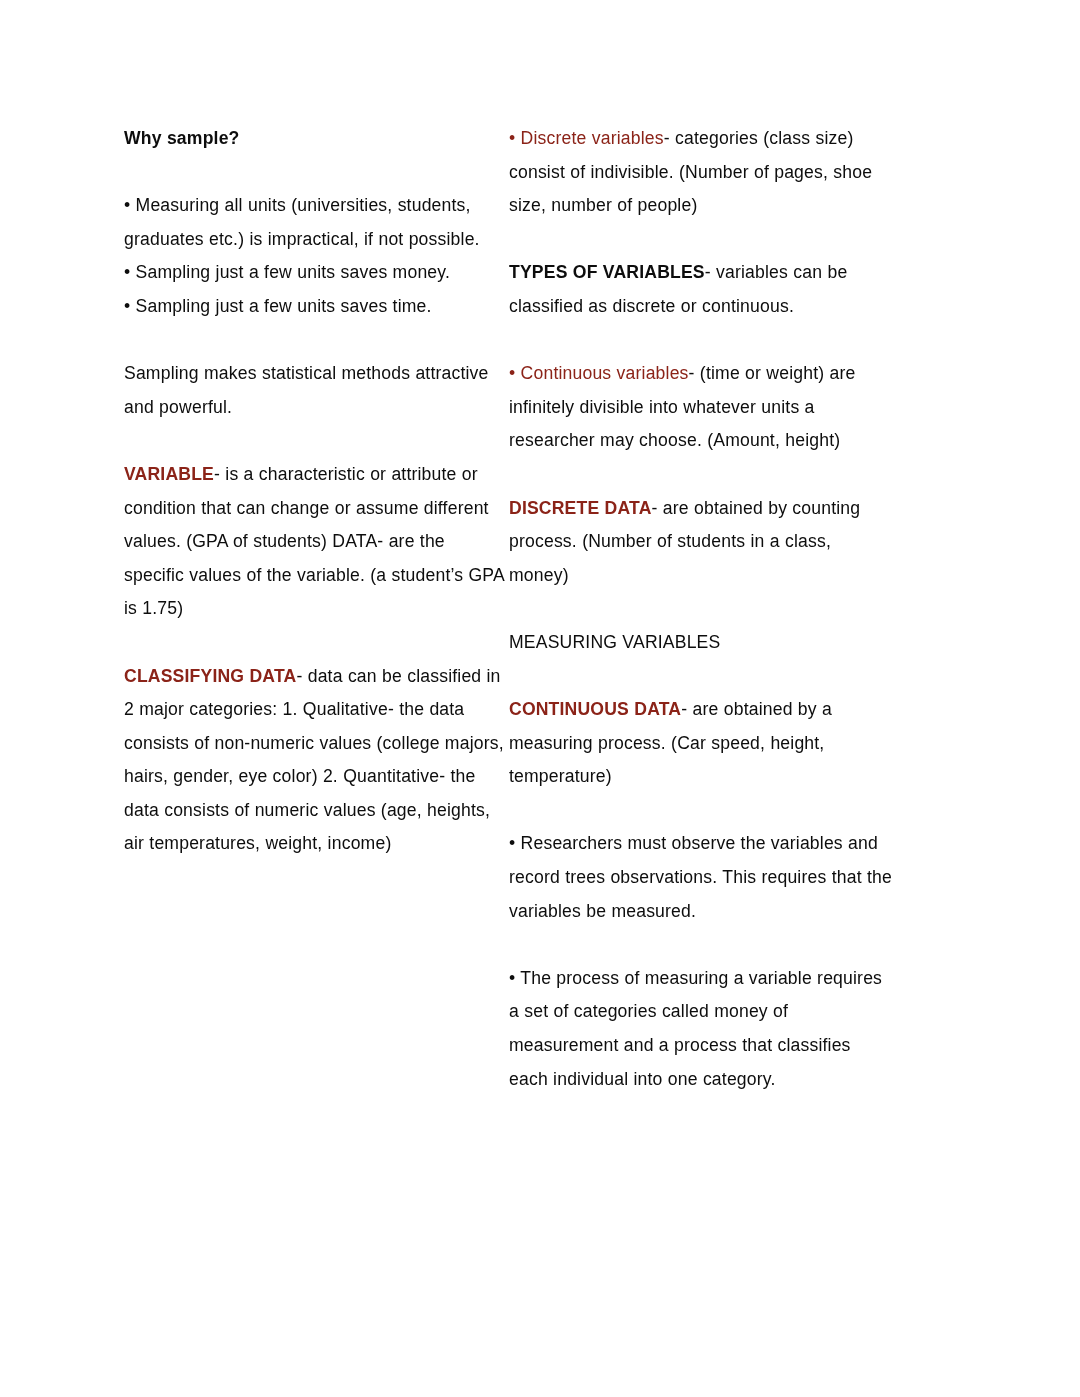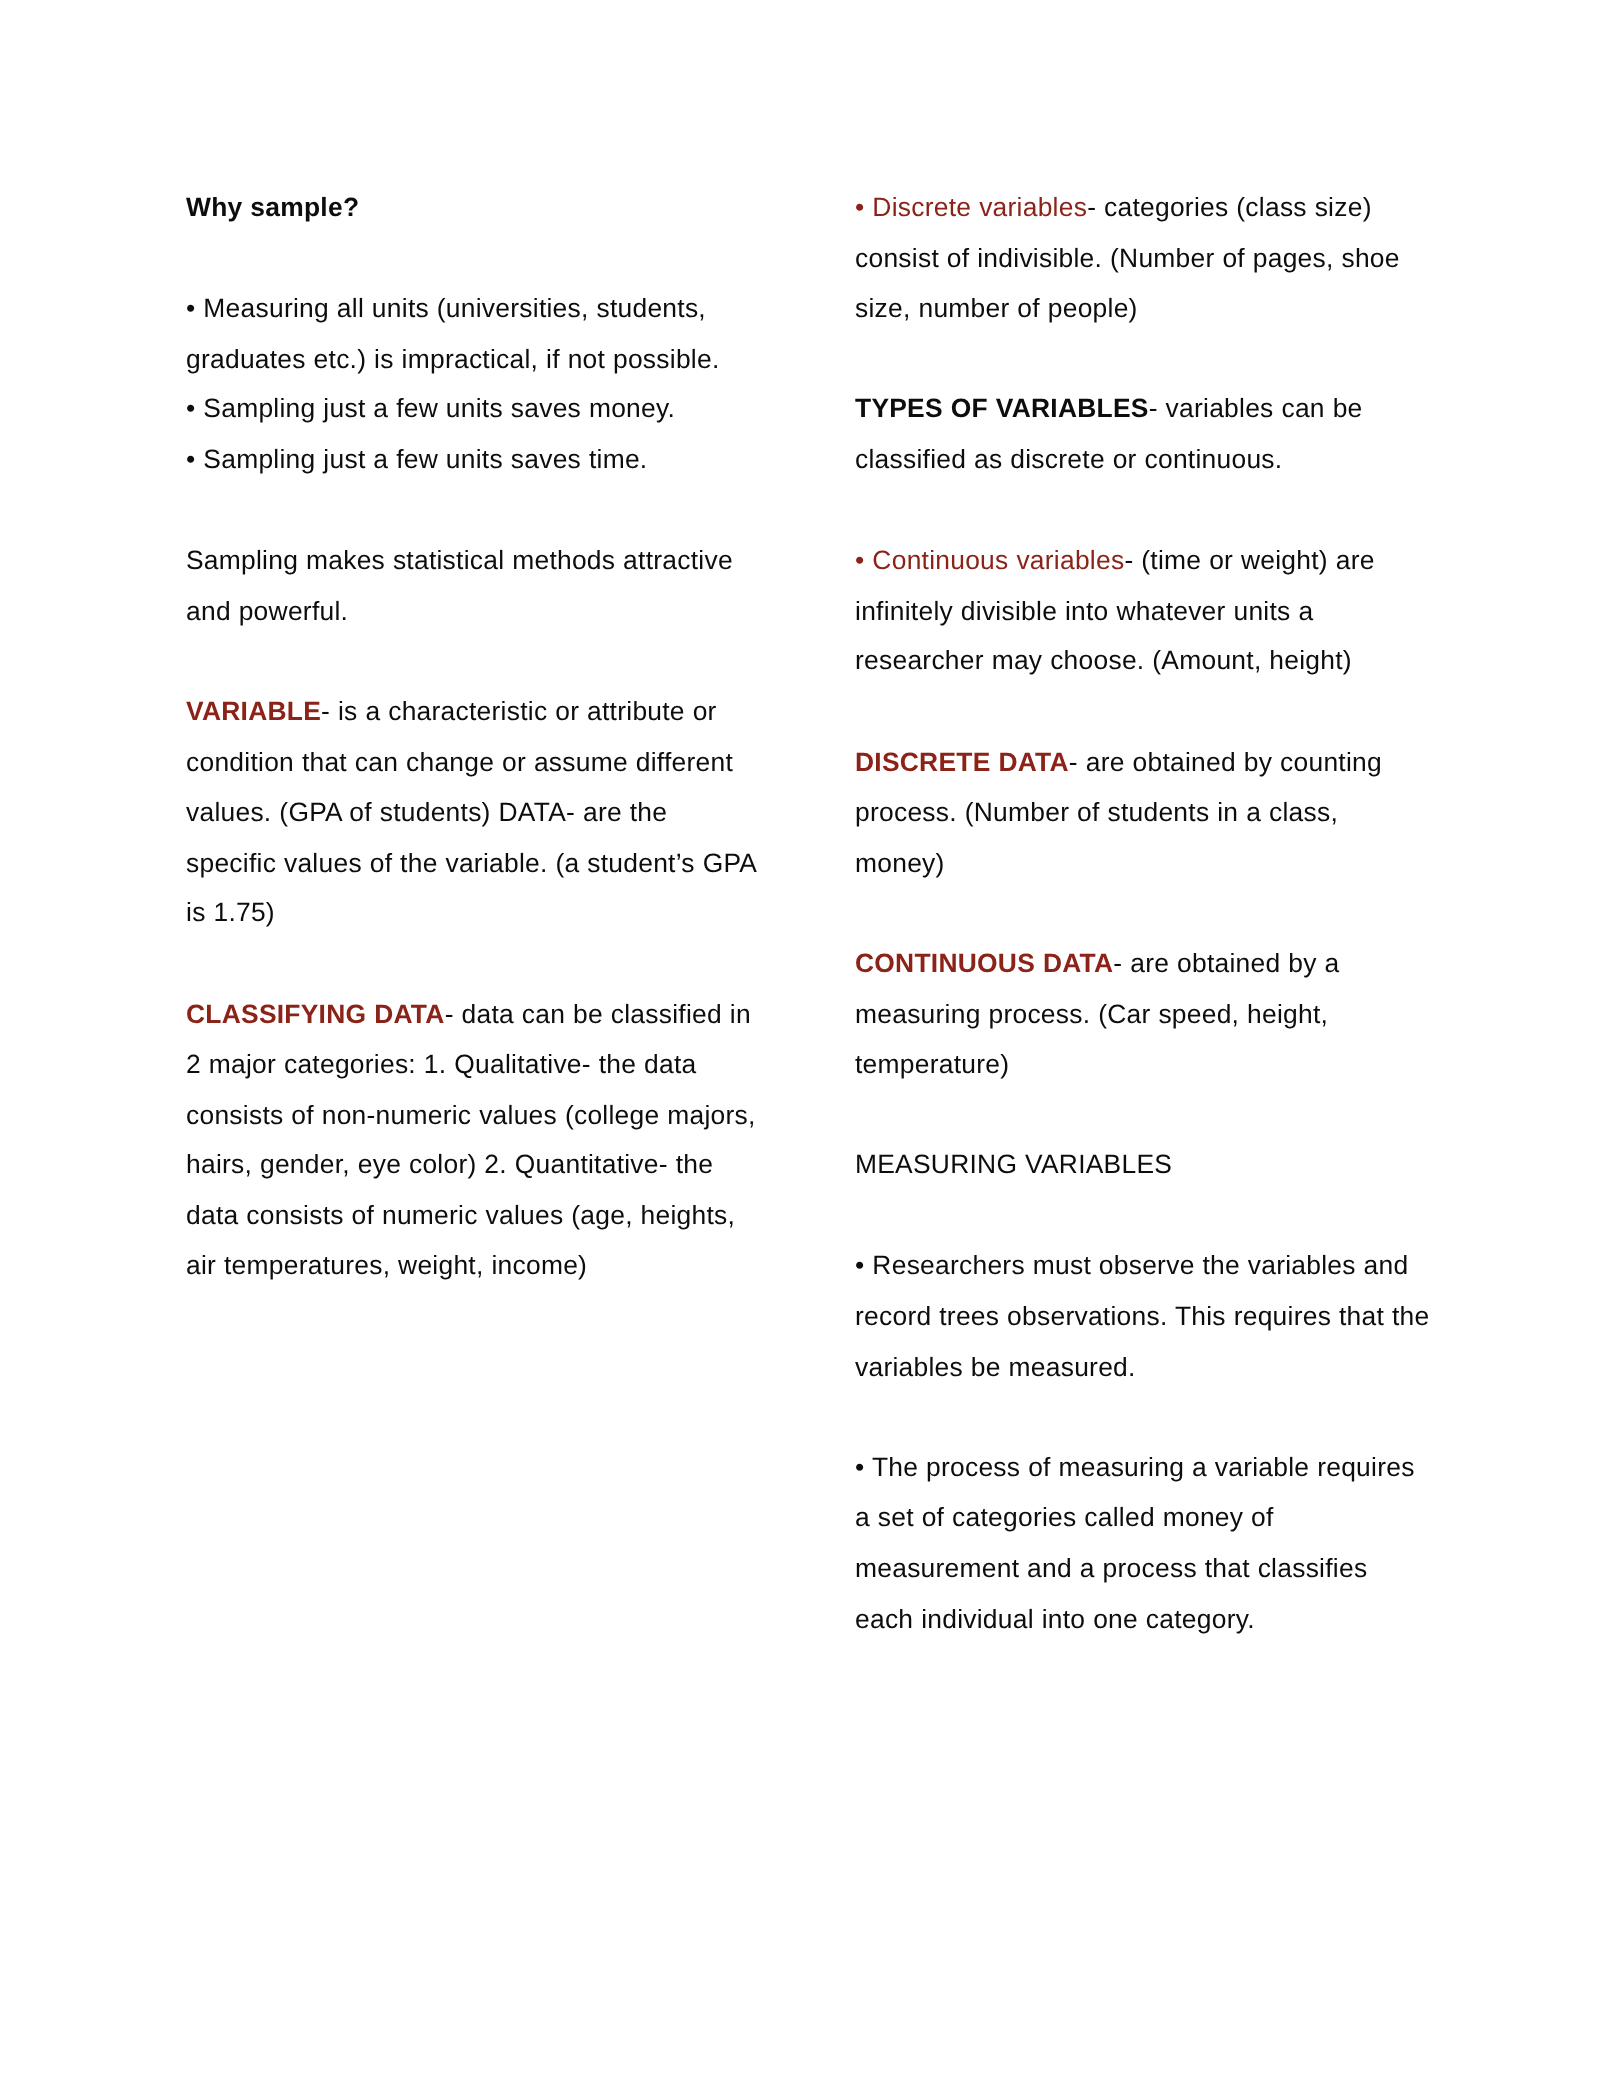--- a/index.html
+++ b/index.html
@@ -24,21 +24,20 @@
   }
 
   .columns {
     position: absolute;
     left: 124px;
     top: 122px;
     width: 832px;
     display: flex;
     flex-direction: row;
     align-items: flex-start;
-    gap: 61px;
   }
 
   .column {
     width: 385px;
     flex: 0 0 385px;
   }
 
   .block {
     font-size: 17.6px;
     line-height: 33.6px;
@@ -116,25 +115,25 @@
       </p>
 
       <p class="block">
         <span class="term-accent">• </span><span class="term-accent">Continuous variables</span><span class="plain">- (time or weight) are infinitely divisible into whatever units a researcher may choose. (Amount, height)</span>
       </p>
 
       <p class="block">
         <span class="term-accent-bold">DISCRETE DATA</span><span class="plain">- are obtained by counting process. (Number of students in a class, money)</span>
       </p>
 
+      <p class="block plain">MEASURING VARIABLES</p>
+
       <p class="block">
         <span class="term-accent-bold">CONTINUOUS DATA</span><span class="plain">- are obtained by a measuring process. (Car speed, height, temperature)</span>
       </p>
-
-      <p class="block plain">MEASURING VARIABLES</p>
 
       <p class="block plain">• Researchers must observe the variables and record trees observations. This requires that the variables be measured.</p>
 
       <p class="block plain"> • The process of measuring a variable requires a set of categories called money of measurement and a process that classifies each individual into one category.</p>
 
     </div>
 
   </div>
 </div>
 

